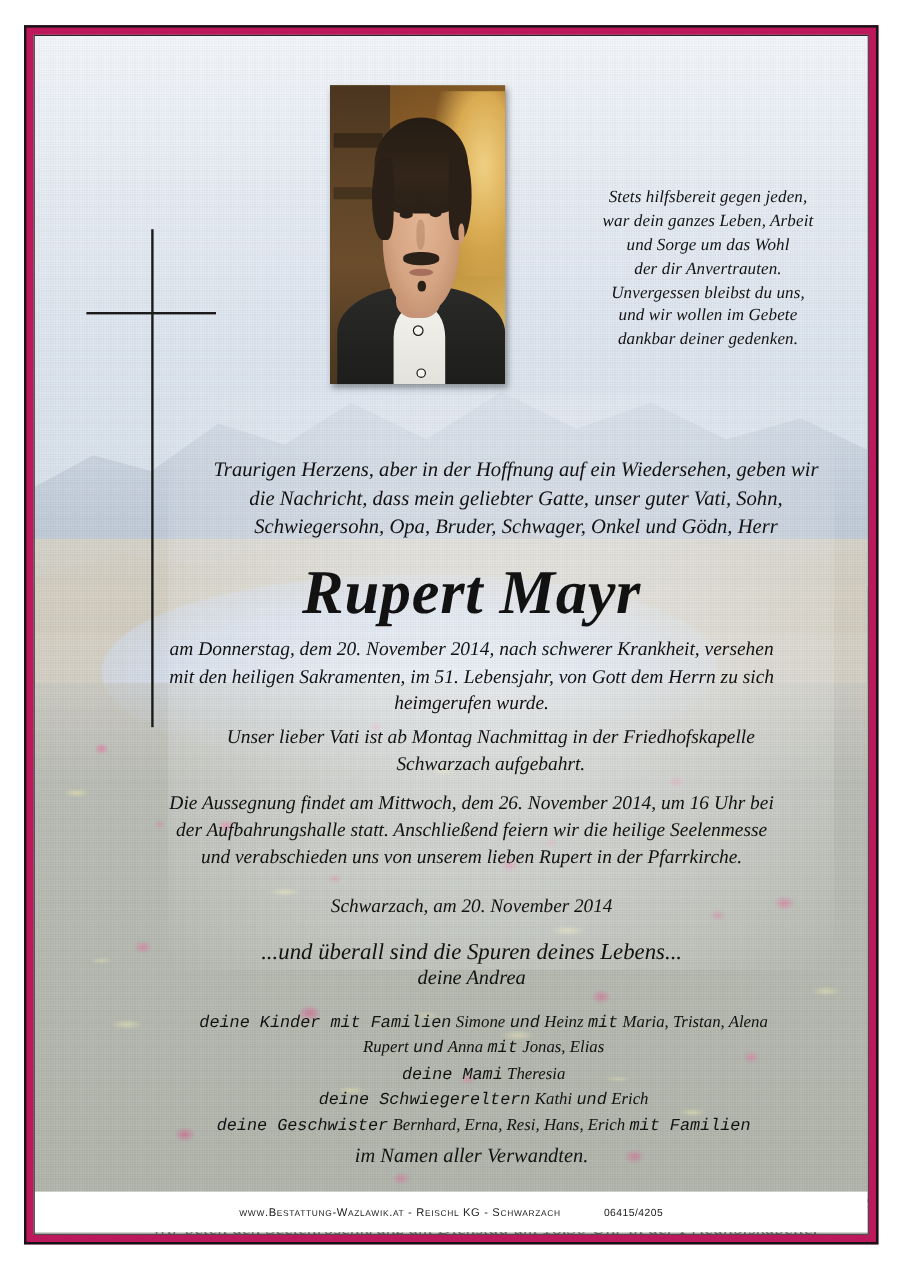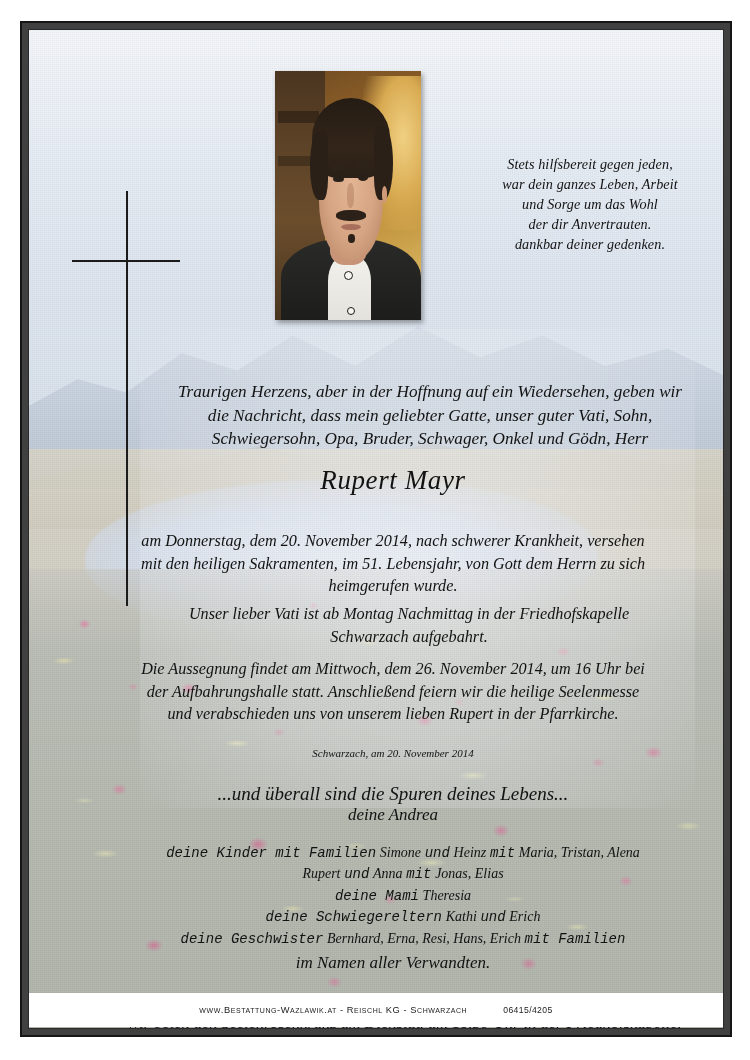--- a/index.html
+++ b/index.html
@@ -3,21 +3,21 @@
 <meta charset="utf-8">
 <style>
   html,body{margin:0;padding:0;background:#ffffff;}
   body{width:750px;height:1060px;font-family:"Liberation Serif",serif;}
 
   .page{position:relative;width:750px;height:1060px;background:#ffffff;overflow:hidden;}
 
   
   .card-outer{
     position:absolute;left:20px;top:21px;width:708px;height:1012px;
-    border:2px solid #151515;background:#404040;
+    border:2px solid #151515;background:#be185d;
   }
   .card-inner{
     position:absolute;left:6px;top:6px;right:6px;bottom:6px;
     border:1px solid #2a2a2a;overflow:hidden;background:#eef1f6;
   }
 
   
   .bg{position:absolute;inset:0;}
   .bg-sky{
     position:absolute;left:0;top:0;right:0;height:46%;
@@ -168,27 +168,28 @@
     background:#cf9b79;border-radius:50%;}
 
   
   .txt{position:absolute;color:#121212;font-style:italic;text-align:center;line-height:1.30;}
   .verse{
     left:436px;top:125px;width:250px;font-size:14.2px;line-height:1.40;
     text-align:center;letter-spacing:.1px;
   }
   .intro{left:104px;top:350px;width:520px;font-size:17.2px;line-height:1.38;margin-left:37px;}
   .name{
-    left:104px;top:436px;width:520px;font-size:27px;line-height:1.1;
+    left:104px;top:436px;width:520px;font-size:52px;line-height:1.1;
     letter-spacing:.6px;
+    font-weight:bold;
   }
   .death{left:104px;top:500px;width:520px;font-size:16.2px;line-height:1.40;}
   .lying{left:120px;top:573px;width:520px;font-size:16.2px;line-height:1.40;}
   .funeral{left:104px;top:628px;width:520px;font-size:16.2px;line-height:1.40;}
-  .placedate{left:104px;top:716px;width:520px;font-size:11px;text-align:center;}
+  .placedate{left:104px;top:716px;width:520px;font-size:16px;text-align:center;}
   .traces{left:104px;top:752px;width:520px;font-size:19px;}
   .widow{left:104px;top:774px;width:520px;font-size:17px;}
   .fam{left:74px;top:812px;width:600px;font-size:14.6px;line-height:1.46;}
   .fam .big{font-size:14px;}
   .fam .sm{font-size:14px;font-family:Liberation Mono, monospace;}
   .inname{left:104px;top:922px;width:520px;font-size:17px;}
   .rosary{left:50px;top:982px;width:650px;font-size:16.4px;}
 
   
   .footer-rule{position:absolute;left:0;right:0;bottom:26px;height:3px;background:#111;}
@@ -256,20 +257,22 @@
         <div class="ph-mous"></div>
         <div class="ph-lip"></div>
         <div class="ph-soul"></div>
       </div>
 
       <div class="txt verse">
         <div>Stets hilfsbereit gegen jeden,</div>
         <div>war dein ganzes Leben, Arbeit</div>
         <div>und Sorge um das Wohl</div>
         <div>der dir Anvertrauten.</div>
+        <div>Unvergessen bleibst du uns,</div>
+        <div>und wir wollen im Gebete</div>
         <div>dankbar deiner gedenken.</div>
       </div>
 
       <div class="txt intro">Traurigen Herzens, aber in der Hoffnung auf ein Wiedersehen, geben wir die Nachricht, dass mein geliebter Gatte, unser guter Vati, Sohn, Schwiegersohn, Opa, Bruder, Schwager, Onkel und Gödn, Herr</div>
       <div class="txt name">Rupert Mayr</div>
       <div class="txt death">am Donnerstag, dem 20. November 2014, nach schwerer Krankheit, versehen mit den heiligen Sakramenten, im 51. Lebensjahr, von Gott dem Herrn zu sich heimgerufen wurde.</div>
       <div class="txt lying">Unser lieber Vati ist ab Montag Nachmittag in der Friedhofskapelle Schwarzach aufgebahrt.</div>
       <div class="txt funeral">Die Aussegnung findet am Mittwoch, dem 26. November 2014, um 16 Uhr bei der Aufbahrungshalle statt. Anschließend feiern wir die heilige Seelenmesse und verabschieden uns von unserem lieben Rupert in der Pfarrkirche.</div>
       <div class="txt placedate">Schwarzach, am 20. November 2014</div>
       <div class="txt traces">...und überall sind die Spuren deines Lebens...</div>

